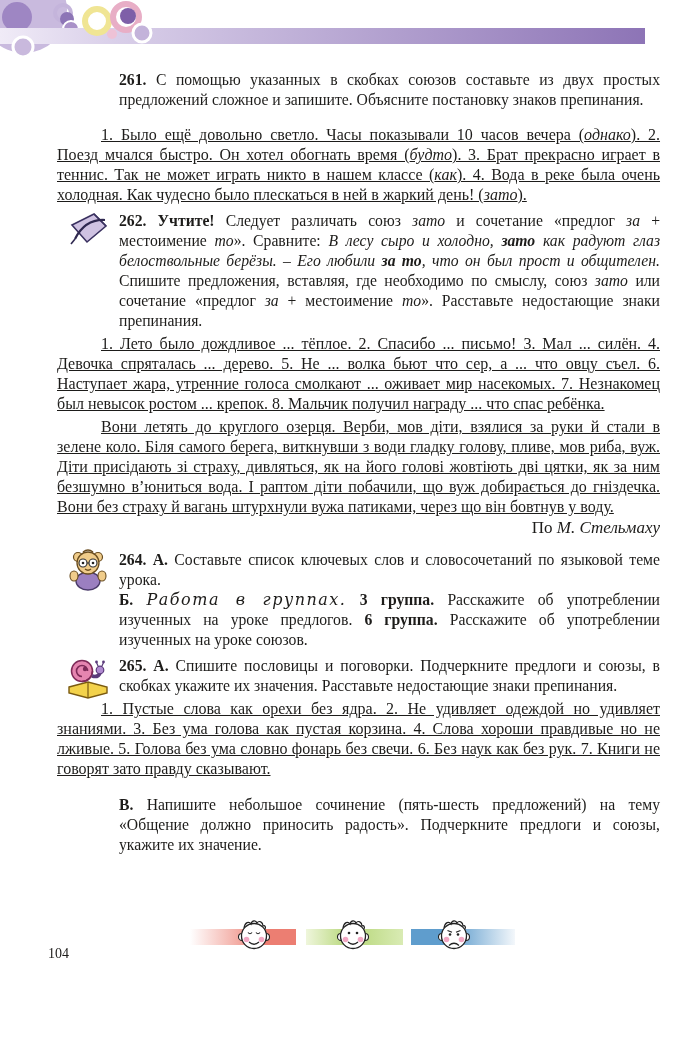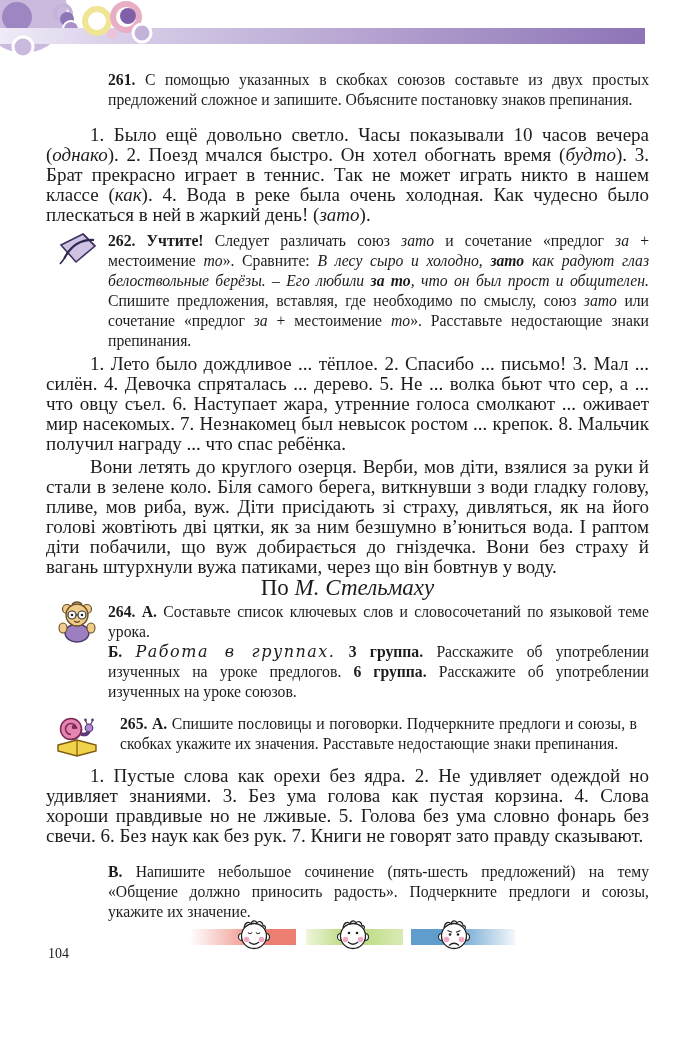--- a/index.html
+++ b/index.html
@@ -1,24 +1,24 @@
 <!DOCTYPE html>
 <html><head>
 <meta charset="utf-8">
 <style>
   html,body{margin:0;padding:0;background:#ffffff;}
   .page{position:relative;width:700px;height:1037px;background:#fff;overflow:hidden;
         font-family:"Liberation Serif","DejaVu Serif",serif;color:#1d1c1a;}
   .header-svg{position:absolute;top:0;left:0;display:block;}
-  .content{position:absolute;left:46px;top:54px;width:603px;}
+  .content{position:absolute;left:57px;top:54px;width:603px;}
   .task{position:relative;margin-left:62px;width:541px;font-size:15.7px;line-height:20px;
         text-align:justify;}
-  .para{font-size:19px;line-height:20px;text-align:justify;text-indent:44px;margin:0;}
-  .attribution{font-size:23px;line-height:20px;text-align:center;margin:1px 0 0 0;}
-  .mt3{margin-top:3px}.mt4{margin-top:4px}.mt6{margin-top:6px}
+  .para{font-size:16px;line-height:20px;text-align:justify;text-indent:44px;margin:0;text-decoration:underline;}
+  .attribution{font-size:17px;line-height:20px;text-align:right;margin:1px 0 0 0;}
+  .mt3{margin-top:3px}.mt4{margin-top:12px}.mt6{margin-top:6px}
   .sg-n{font-style:normal;font-weight:normal}
   .sg-b{font-weight:bold}
   .sg-i{font-style:italic}
   .sg-bi{font-weight:bold;font-style:italic}
   .sg-sc{font-style:italic;font-family:"DejaVu Serif",serif;font-size:16px;line-height:20px;
          letter-spacing:1.5px;}
   .ex-icon{position:absolute;left:-54px;top:-2px;width:46px;height:46px;}
   .ex-icon svg{display:block}
   .strip{position:absolute;top:929px;height:16px;}
   .strip-red{left:190px;width:106px;background:linear-gradient(to right,rgba(236,126,114,0),#ec7e72 70%);}
@@ -111,21 +111,21 @@
           <path d="M27.5,17 a10.5,10.5 0 0 1 -10.5,10.5 M17,22.5 a5.5,5.5 0 1 1 5.5,-5.5" fill="none" stroke="#7d2a58" stroke-width="1.6"></path>
           <circle cx="20" cy="15" r="2.2" fill="#7d2a58"></circle>
           <path d="M27,22 q6,2 8,-3" fill="none" stroke="#5a3a7a" stroke-width="3.5"></path>
           <circle cx="35" cy="16" r="3.8" fill="#b08ad0" stroke="#5a3a7a" stroke-width="1.2"></circle>
           <line x1="33" y1="12" x2="31.5" y2="8.5" stroke="#5a3a7a" stroke-width="1.2"></line>
           <line x1="37" y1="12" x2="38.5" y2="8.5" stroke="#5a3a7a" stroke-width="1.2"></line>
           <circle cx="31.5" cy="8" r="1.4" fill="#5a3a7a"></circle>
           <circle cx="38.5" cy="8" r="1.4" fill="#5a3a7a"></circle>
         </svg>
       </span>
-      <p style="margin:12px"><span class="sg-b">265. А. </span><span class="sg-n">Спишите пословицы и поговорки. Подчеркните предлоги и союзы, в скобках укажите их значения. Расставьте недостающие знаки препинания.</span></p>
+      <p style="margin:0"><span class="sg-b">265. А. </span><span class="sg-n">Спишите пословицы и поговорки. Подчеркните предлоги и союзы, в скобках укажите их значения. Расставьте недостающие знаки препинания.</span></p>
     </div>
 
     <p class="para mt3"><span class="sg-n">1. Пустые слова как орехи без ядра. 2. Не удивляет одеждой но удивляет знаниями. 3. Без ума голова как пустая корзина. 4. Слова хороши правдивые но не лживые. 5. Голова без ума словно фонарь без свечи. 6. Без наук как без рук. 7. Книги не говорят зато правду сказывают.</span></p>
 
     <p class="task"><span class="sg-b">В. </span><span class="sg-n">Напишите небольшое сочинение (пять-шесть предложений) на тему «Общение должно приносить радость». Подчеркните предлоги и союзы, укажите их значение.</span></p>
 
   </main>
 
   <div class="strip strip-red"></div>
   <div class="strip strip-green"></div>

